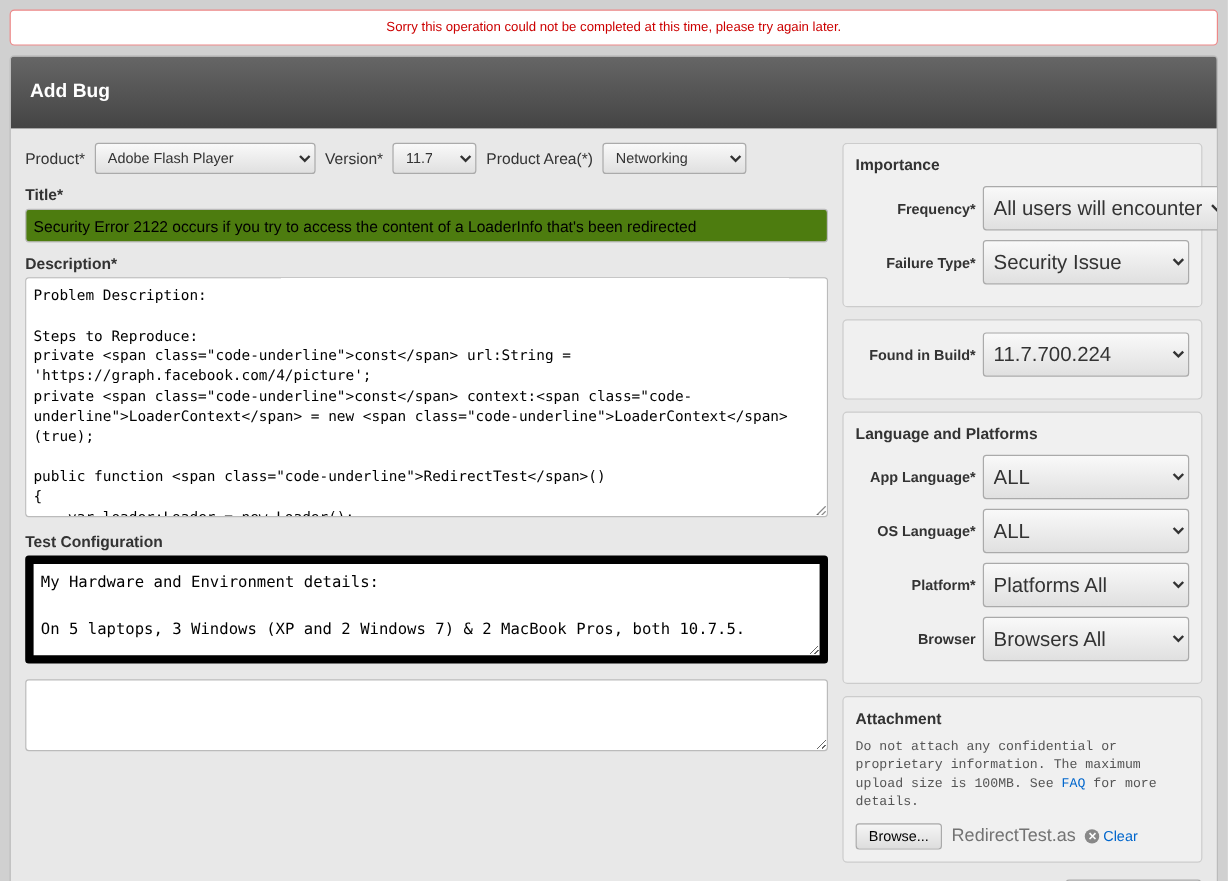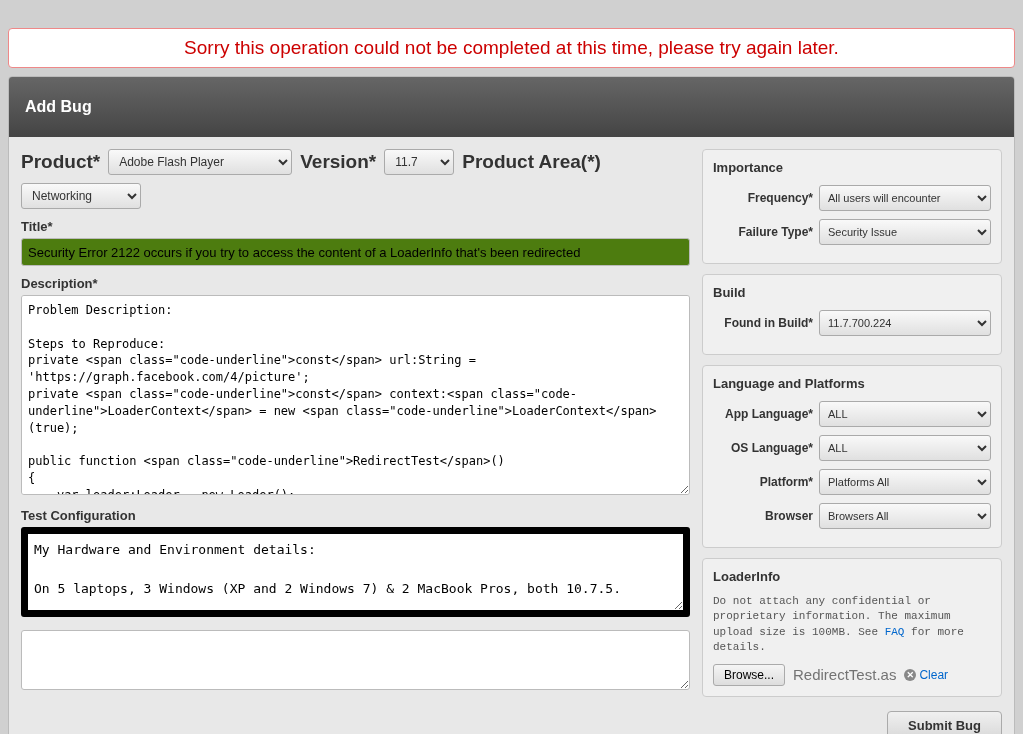--- a/index.html
+++ b/index.html
@@ -16,22 +16,21 @@
       padding: 8px;
     }
     .error-banner {
       background: #fff;
       border: 1px solid #e88;
       border-radius: 4px;
       padding: 8px 20px;
       text-align: center;
       color: #c00;
       margin-bottom: 8px;
-      font-size: 19px;
-      margin-top: 20px;
+      font-size: 11px;
     }
     .main-panel {
       background: #e8e8e8;
       border: 1px solid #bbb;
       border-radius: 4px;
       overflow: hidden;
     }
     .panel-header {
       background: linear-gradient(to bottom, #666, #444);
       color: #fff;
@@ -59,22 +58,22 @@
       gap: 10px;
     }
     
     .field-row {
       display: flex;
       align-items: center;
       gap: 8px;
       flex-wrap: wrap;
     }
     .field-label {
-      font-size: 19px;
-      font-weight: bold;
+      font-size: 13px;
+      font-weight: normal;
       white-space: nowrap;
     }
     select {
       background: linear-gradient(to bottom, #f9f9f9, #e0e0e0);
       border: 1px solid #aaa;
       border-radius: 3px;
       padding: 3px 20px 3px 6px;
       font-size: 12px;
       appearance: auto;
       height: 26px;
@@ -174,22 +173,22 @@
     }
     .right-field-label {
       font-size: 12px;
       font-weight: bold;
       width: 100px;
       text-align: right;
       flex-shrink: 0;
     }
     .right-select {
       flex: 1;
-      height: 26px;
-      font-size: 11px;
+      height: 37px;
+      font-size: 17px;
       background: linear-gradient(to bottom, #f9f9f9, #e0e0e0);
       border: 1px solid #aaa;
       border-radius: 3px;
       padding: 2px 4px;
       appearance: auto;
     }
     
     .attachment-note {
       font-size: 11px;
       color: #555;
@@ -342,21 +341,20 @@
 
           <div class="right-field-row">
             <label class="right-field-label">Failure Type*</label>
             <select class="right-select">
               <option>Security Issue</option>
             </select>
           </div>
         </div>
 
         <div class="right-section">
-          <div class="right-section-title">Build</div>
 
           <div class="right-field-row">
             <label class="right-field-label">Found in Build*</label>
             <select class="right-select">
               <option>11.7.700.224</option>
             </select>
           </div>
         </div>
 
         <div class="right-section">
@@ -385,21 +383,21 @@
 
           <div class="right-field-row">
             <label class="right-field-label">Browser</label>
             <select class="right-select">
               <option>Browsers All</option>
             </select>
           </div>
         </div>
 
         <div class="right-section">
-          <div class="right-section-title">LoaderInfo</div>
+          <div class="right-section-title">Attachment</div>
           <div class="attachment-note">
             <span>Do not attach any confidential or proprietary information. The maximum upload size is 100MB. See</span>
             <a href="#">FAQ</a>
             <span>for more details.</span>
           </div>
           <div class="attachment-row">
             <button class="browse-button">Browse...</button>
             <span class="filename-text">RedirectTest.as</span>
             <a class="clear-link" href="#">
               <span class="clear-icon">✕</span>

